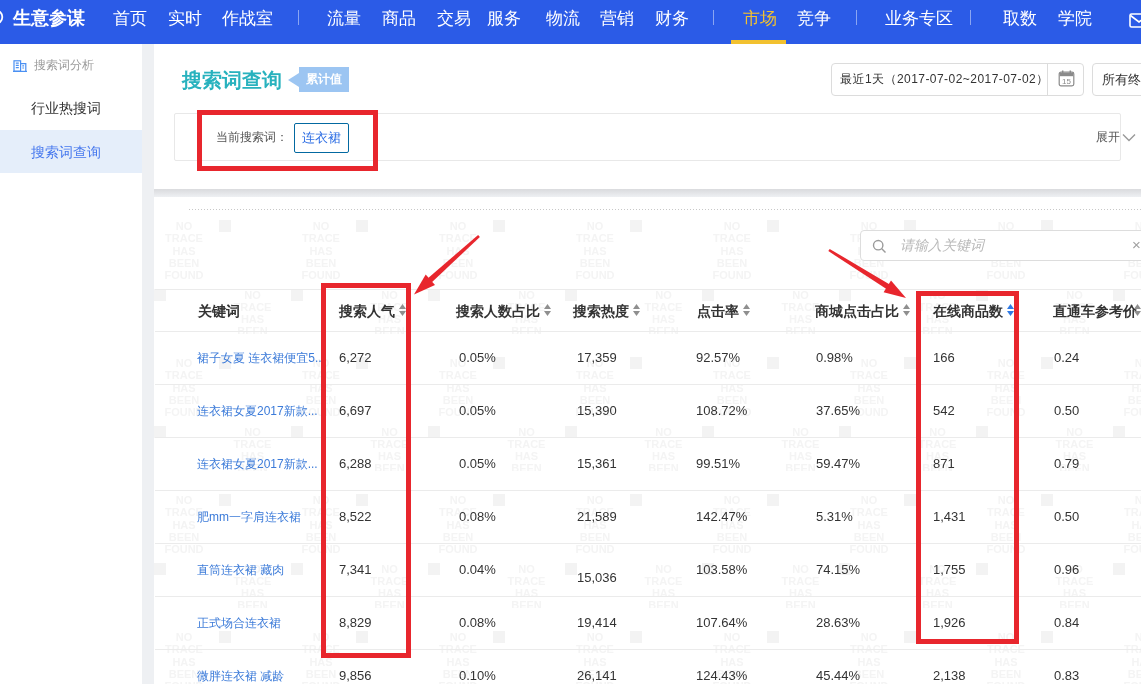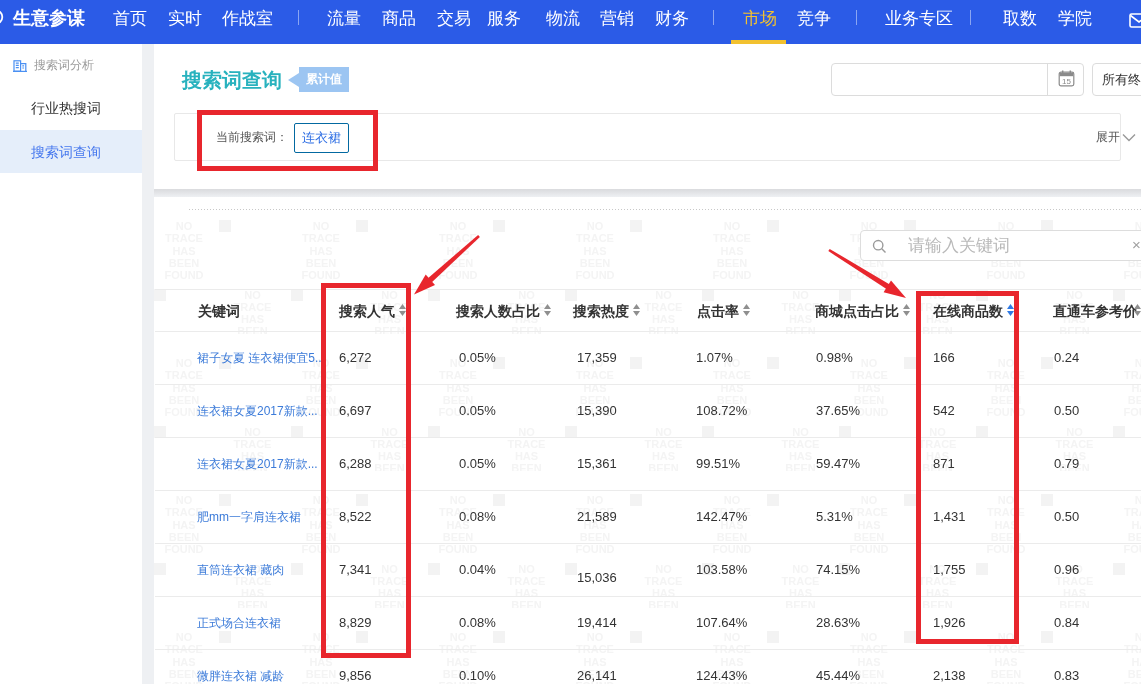--- a/index.html
+++ b/index.html
@@ -36,21 +36,21 @@
 .filter { position:absolute; left:174px; top:113px; width:947px; height:48px; border:1px solid #e8e8e8; border-radius:2px; background:#fff; }
 .flabel { position:absolute; left:216px; top:130px; font-size:12px; line-height:15px; color:#555; }
 .fbtn { position:absolute; left:294px; top:123px; width:55px; height:30px; border:1px solid #0369a1; border-radius:2px;
   color:#2f6fe4; font-size:13px; text-align:center; line-height:28px; background:#fff; }
 .expand { position:absolute; left:1096px; top:130px; font-size:12px; line-height:15px; color:#555; }
 
 #card2 { position:absolute; left:154px; top:197px; width:987px; height:487px; background:#fff; }
 #wm { position:absolute; left:154px; top:197px; width:987px; height:487px; z-index:0; }
 .dotted { position:absolute; left:189px; top:209px; width:952px; height:1px; background:repeating-linear-gradient(90deg,#c8c8c8 0 1px,rgba(0,0,0,0) 1px 3px); }
 .search { position:absolute; left:860px; top:230px; width:290px; height:31px; border:1px solid #ddd; border-radius:4px; background:#fff; }
-.search .ph { position:absolute; left:47px; top:0; height:29px; line-height:29px; font-size:17px; color:#b9b9b9; }
+.search .ph { position:absolute; left:39px; top:0; height:29px; line-height:29px; font-size:14px; color:#b9b9b9;font-style:italic; }
 .clearx { position:absolute; left:1132px; top:236px; font-size:15px; color:#a0a0a0; }
 
 .hline { position:absolute; left:155px; width:986px; height:1px; background:#ebebeb; }
 .th { position:absolute; top:302px; height:18px; line-height:18px; font-size:14px; font-weight:bold; color:#333; white-space:nowrap; }
 .td { position:absolute; height:18px; line-height:18px; font-size:13px; color:#333; white-space:nowrap; }
 .lk { color:#3c7bd9; font-size:12px !important; }
 .sort { position:absolute; width:7px; height:12px; }
 
 .rrect { position:absolute; border:5px solid #e8262d; z-index:20; }
 #ann { position:absolute; left:0; top:0; width:1141px; height:684px; z-index:21; pointer-events:none; }
@@ -103,20 +103,21 @@
   <div class="sel"></div>
   <span class="m2">搜索词查询</span>
 </div>
 
 <div id="card1"></div>
 <div id="shadow1"></div>
 <span class="title">搜索词查询</span>
 <span class="tagtri"></span>
 <span class="tag">累计值</span>
 <div class="datebox">
+  <span class="txt">最近1天（2017-07-02~2017-07-02）</span>
   <span class="sep"></span>
   <svg class="abs" style="left:226px;top:6px" width="17" height="17" viewBox="0 0 17 17">
       <path d="M4.7 0.6v2.6M12.3 0.6v2.6" stroke="#8a8a8a" stroke-width="1.5" fill="none"></path>
       <rect x="1.2" y="2.2" width="14.6" height="13.6" rx="1.8" fill="none" stroke="#8a8a8a" stroke-width="1.2"></rect>
       <rect x="1.8" y="2.8" width="13.4" height="3.4" fill="#8a8a8a"></rect>
       <text x="8.5" y="13.8" font-size="8" fill="#8a8a8a" text-anchor="middle" font-family="Liberation Sans">15</text>
     </svg>
 </div>
 <div class="termbox">
     <span class="txt">所有终端</span>
@@ -197,21 +198,21 @@
 <svg class="sort" style="left:1134px;top:304px" viewBox="0 0 7 12">
       <polygon points="3.5,0 7,5 0,5" fill="#8f8f8f"></polygon>
       <polygon points="0,7 7,7 3.5,12" fill="#8f8f8f"></polygon>
     </svg>
 </div>
 <div>
 <span class="td lk" style="left:197px;top:349px">裙子女夏 连衣裙便宜5...</span>
 <span class="td" style="left:339px;top:349px">6,272</span>
 <span class="td" style="left:459px;top:349px">0.05%</span>
 <span class="td" style="left:577px;top:349px">17,359</span>
-<span class="td" style="left:696px;top:349px">1.07%</span>
+<span class="td" style="left:696px;top:349px">92.57%</span>
 <span class="td" style="left:816px;top:349px">0.98%</span>
 <span class="td" style="left:933px;top:349px">166</span>
 <span class="td" style="left:1054px;top:349px">0.24</span>
 <span class="td lk" style="left:197px;top:402px">连衣裙女夏2017新款...</span>
 <span class="td" style="left:339px;top:402px">6,697</span>
 <span class="td" style="left:459px;top:402px">0.05%</span>
 <span class="td" style="left:577px;top:402px">15,390</span>
 <span class="td" style="left:696px;top:402px">108.72%</span>
 <span class="td" style="left:816px;top:402px">37.65%</span>
 <span class="td" style="left:933px;top:402px">542</span>

